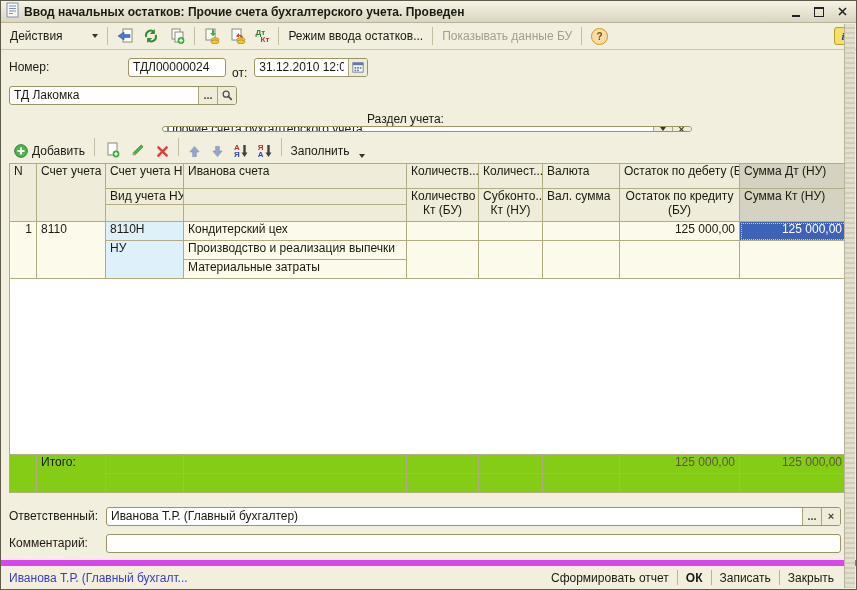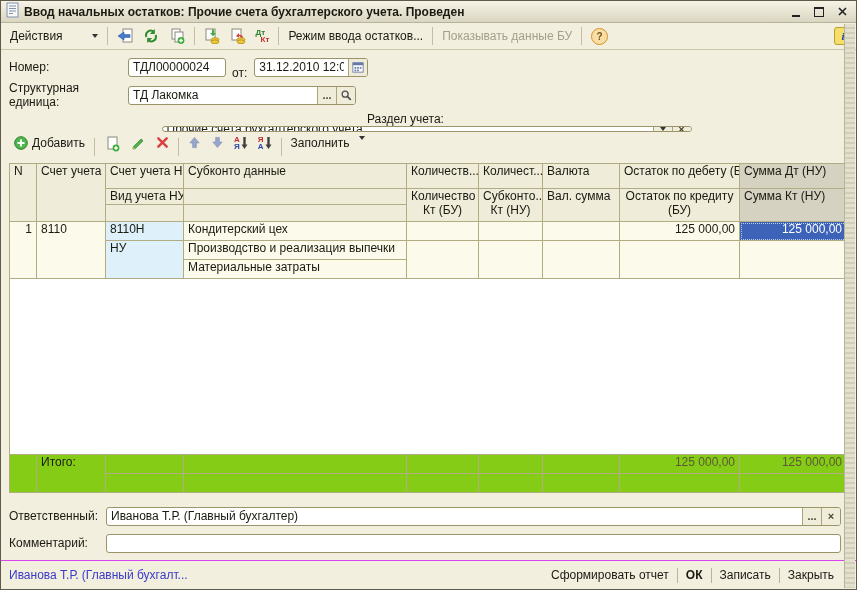--- a/index.html
+++ b/index.html
@@ -39,21 +39,21 @@
   .lbl119 { width:119px; }
   .lbl97 { width:97px; }
   .igroup { display:flex; align-items:stretch; height:19px; box-sizing:border-box;
     border:1px solid #9A9468; border-radius:3px; background:#fff; overflow:hidden; }
   .igroup input { border:none; outline:none; padding:0 4px; margin:0; flex:1; min-width:0;
     background:transparent; font:12px "Liberation Sans",sans-serif; color:#1A1A10; }
   .ibtn { width:18px; flex:none; display:flex; align-items:center; justify-content:center;
     background:#EFECDA; border-left:1px solid #ABA578; color:#4A452A; font-weight:bold; font-size:11px; }
   
   .gridbar { position:absolute; top:134px; left:8px; height:24px; display:flex; align-items:center; }
-  .gbtn { display:flex; align-items:flex-start; gap:4px; padding:0 5px; height:22px; }
+  .gbtn { display:flex; align-items:flex-end; gap:4px; padding:0 5px; height:22px; }
   .ul-first { display:inline-block; }
   .ul-first::first-letter { text-decoration:underline; }
   .sorticon { display:flex; align-items:center; gap:1px; }
   .sortletters { display:flex; flex-direction:column; font-size:8px; font-weight:bold; line-height:7px; }
   .red { color:#C03030; } .blue { color:#3048A8; }
   
   table.grid { position:absolute; top:162px; left:8px; width:837px; border-collapse:collapse; table-layout:fixed; }
   table.grid td { border:1px solid #B2AC82; padding:0 4px; font-size:12px; vertical-align:top;
     overflow:hidden; white-space:nowrap; }
   .hcell { background:#EFECDA; }
@@ -61,21 +61,21 @@
   .wrap { white-space:normal !important; line-height:14px;text-align:center; }
   .cy { background:#FCFAEA; }
   .cyan { background:#DEF1FA; }
   .num { text-align:right; }
   .sel { background:#3D63B8; color:#fff; outline:1px dotted #B8CCF0; outline-offset:-2px; }
   .filler { background:#fff; }
   .total { background:#84cc16; }
   .totalnum { color:#5E5838; }
   
   .statusbar { position:absolute; left:0; right:0; top:559px; bottom:0; box-sizing:border-box;
-    border-top:1px solid #d946ef; display:flex; align-items:center; padding:0 14px 0 8px; }
+    border-top:6px solid #d946ef; display:flex; align-items:center; padding:0 14px 0 8px; }
   .user { color:#3B3BC8; flex:1; white-space:nowrap; overflow:hidden; }
   .sbtn { padding:0 8px; white-space:nowrap; }
   .ssep { width:1px; height:15px; background:#B8B49C; }
   .bold { font-weight:bold; }
   
   .vstrip { position:absolute; top:23px; right:1px; bottom:1px; width:10px;
     border-left:1px solid #B8B49C; background:repeating-linear-gradient(180deg,#E4E0CE 0 3px,#D2CEBC 3px 5px); }
 </style>
 </head>
 <body>
@@ -195,21 +195,20 @@
               <rect x="9" y="7" width="2" height="2"></rect>
               <rect x="3" y="10" width="2" height="2"></rect>
               <rect x="6" y="10" width="2" height="2"></rect>
             </g>
           </svg>
       </span>
     </span>
   </div>
 
   <div class="frow" style="top:84px; right:12px;">
-    <span class="flabel lbl119">Структурная единица:</span>
     <span class="igroup" style="width:228px;">
       <input value="ТД Лакомка" style="">
       <span class="ibtn">
           <span>...</span>
         </span>
       <span class="ibtn">
         <svg width="12" height="12" viewBox="0 0 14 14">
             <circle cx="6" cy="6" r="3.5" fill="none" stroke="#505050" stroke-width="1.5"></circle>
             <path d="M8.6 8.6 L12 12" stroke="#505050" stroke-width="2" stroke-linecap="round"></path>
           </svg>
@@ -309,21 +308,21 @@
         <col style="width:64px">
         <col style="width:77px">
         <col style="width:120px">
         <col style="width:107px">
     </colgroup>
     <tbody>
         <tr style="height:25px;">
       <td class="hcell" rowspan="3">N</td>
       <td class="hcell" rowspan="3">Счет учета</td>
       <td class="hcell">Счет учета НУ</td>
-      <td class="hcell">Субконто данные</td>
+      <td class="hcell">Иванова счета</td>
       <td class="hcell">Количеств...</td>
       <td class="hcell">Количест...</td>
       <td class="hcell">Валюта</td>
       <td class="hcell">Остаток по дебету (БУ)</td>
       <td class="hcell hsel">Сумма Дт (НУ)</td>
     </tr>
     <tr style="height:16px;">
       <td class="hcell">Вид учета НУ</td>
       <td class="hcell"></td>
       <td class="hcell wrap" rowspan="2">Количество Кт (БУ)</td>

